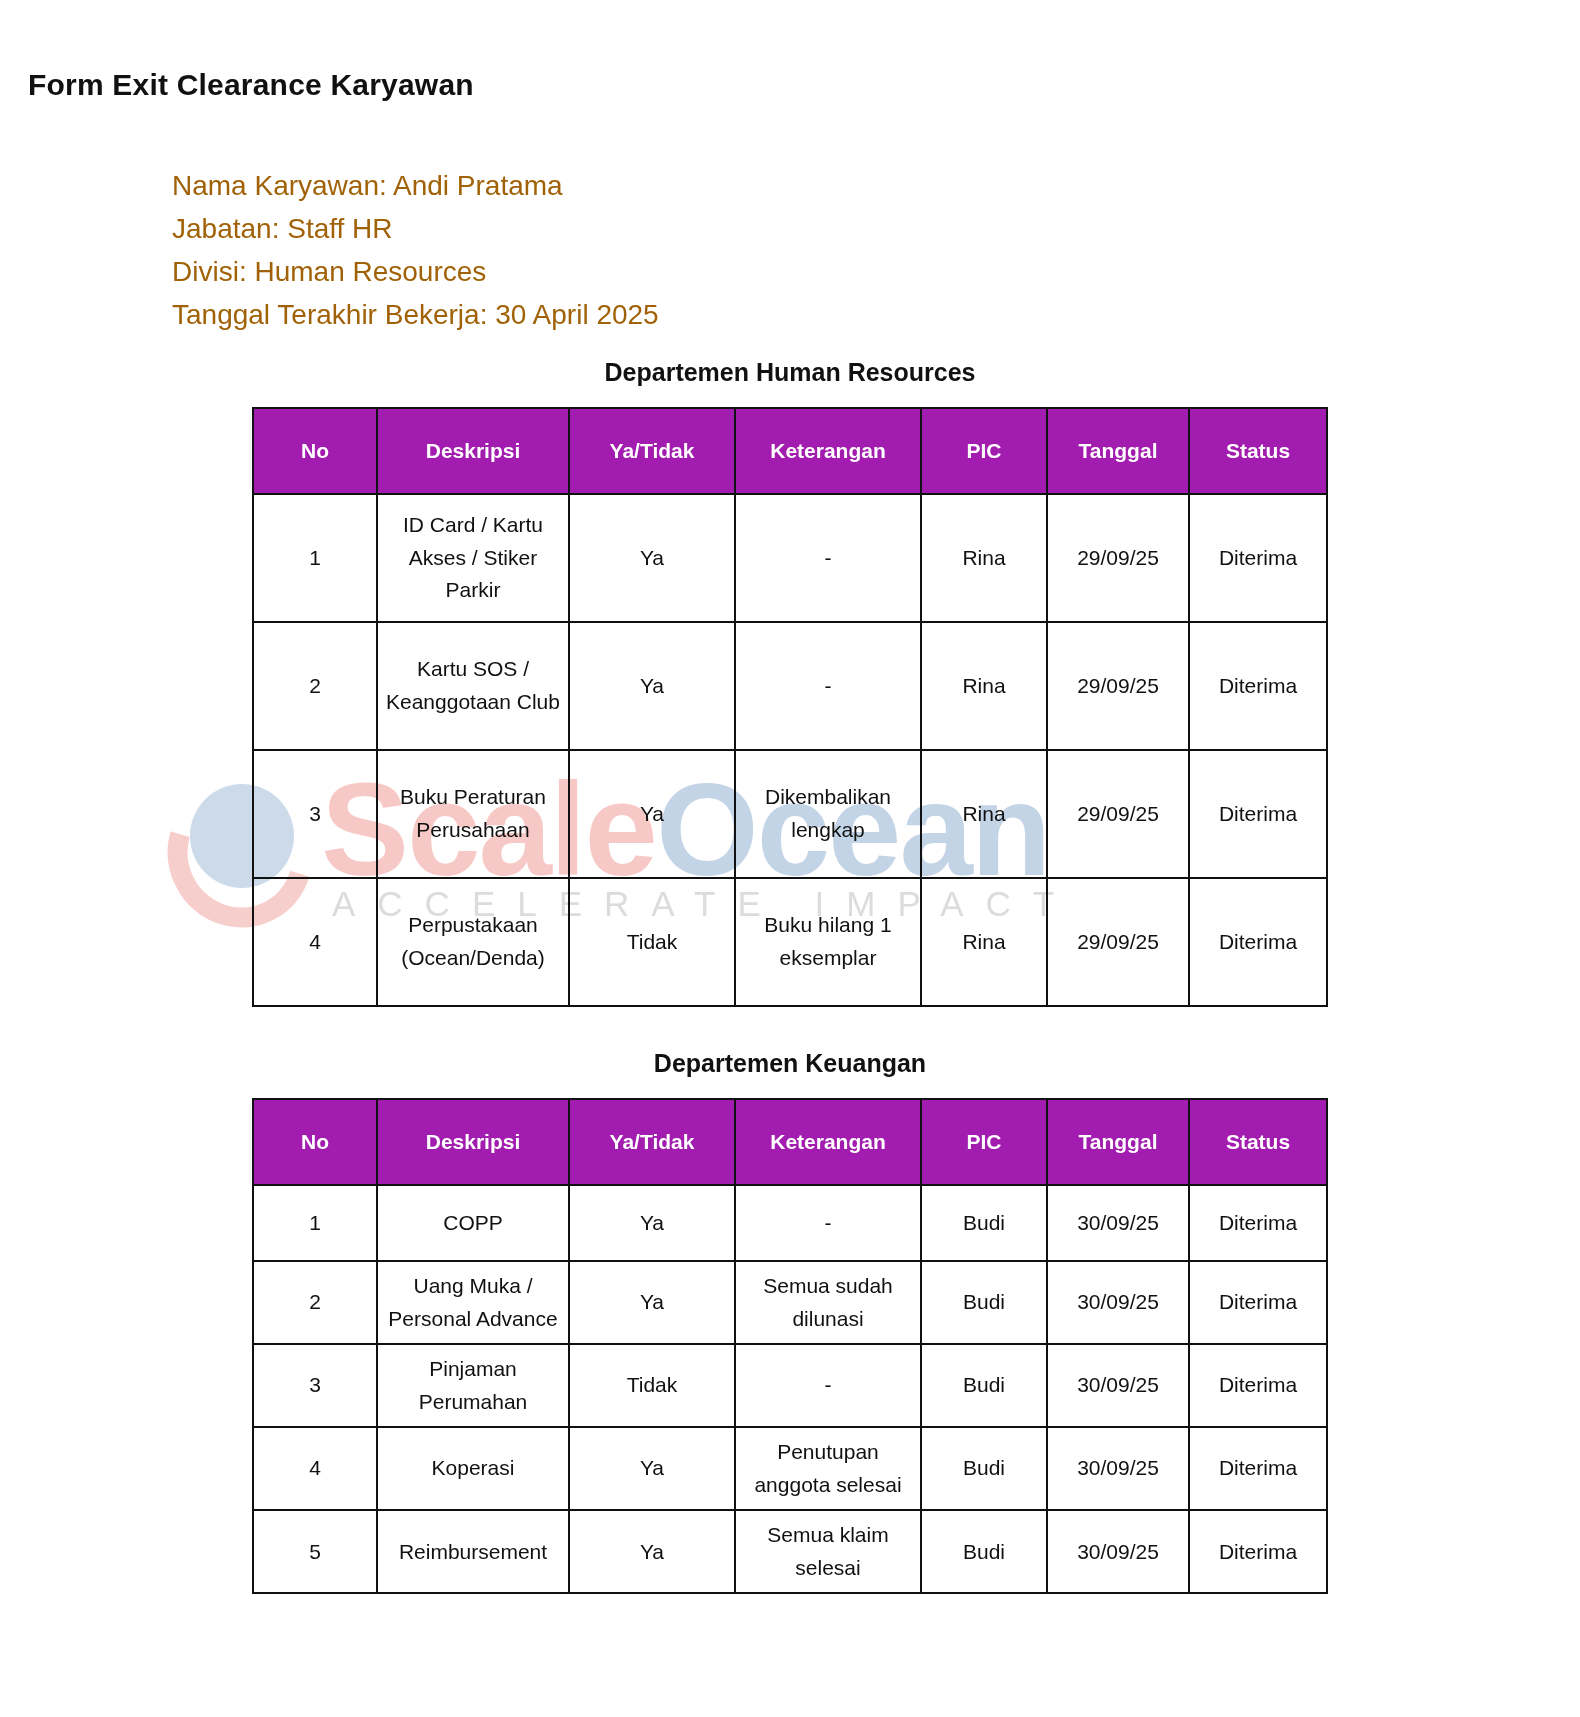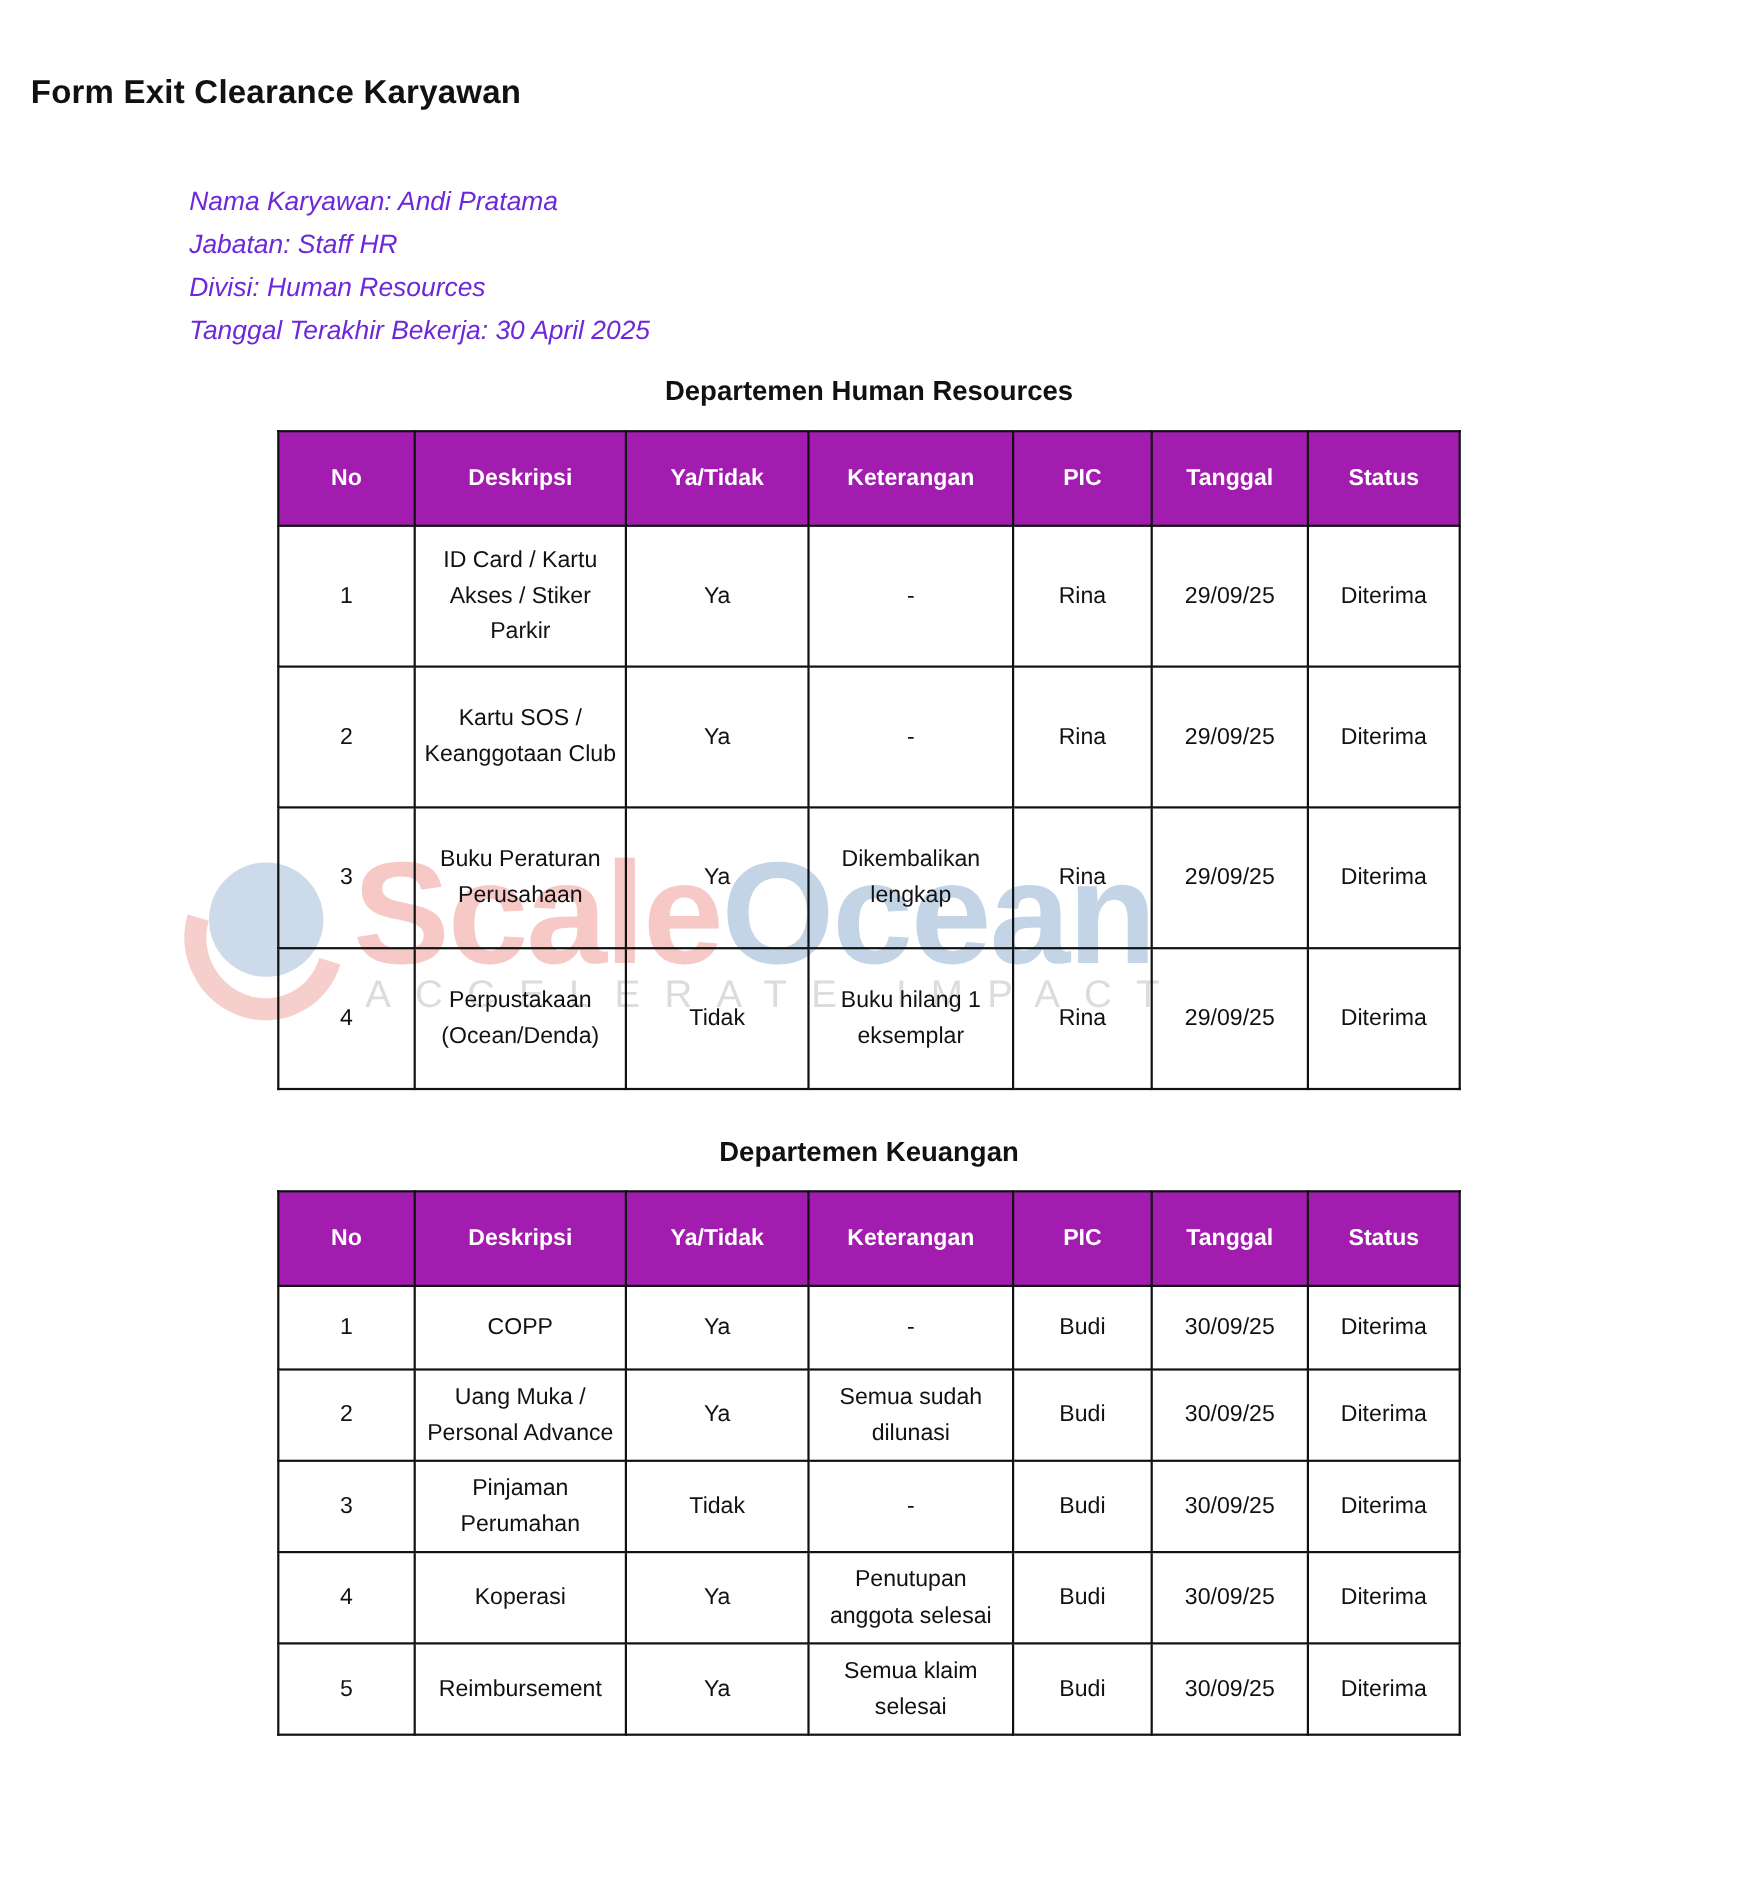--- a/index.html
+++ b/index.html
@@ -102,25 +102,24 @@
     margin: 12px;
     padding-top: 56px;
     padding-left: 16px;
   }
 
   .meta {
     margin: 0;
     padding: 58px 0 0 172px;
   }
   .meta-line {
-    font-size: 24px;
+    font-size: 28px;
     line-height: 1;
     margin: 0 0 15px 0;
-    color: #6d28d9;
-    font-style: italic;
+    color: #a16207;
   }
 
   .section-title {
     text-align: center;
     font-size: 25px;
     font-weight: 700;
     margin: 4px;
     padding: 14px 0 0 0;
   }
   .section-title.second {

